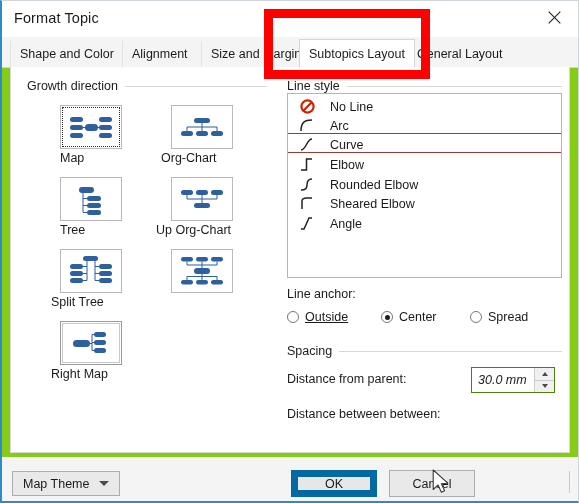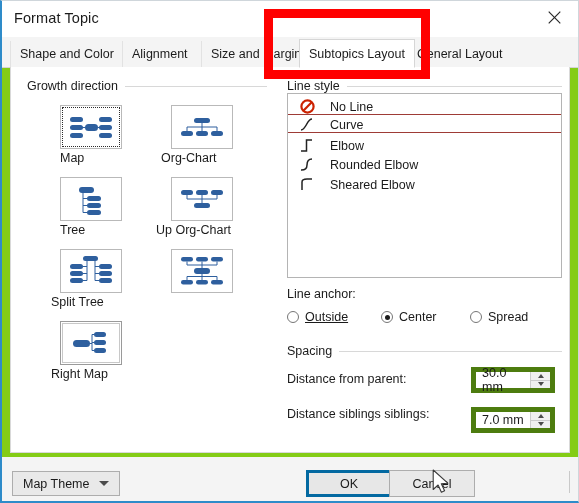--- a/index.html
+++ b/index.html
@@ -218,25 +218,26 @@
   .spacing-label {
     position: absolute;
     font-size: 12.5px;
     line-height: 15px;
     color: #1b1b1b;
   }
   .spin {
     position: absolute;
     width: 84px;
     height: 26px;
-    border: 5px solid #4d7c0f;
+    border: 1px solid #4d7c0f;
     background: #ffffff;
     box-sizing: border-box;
     display: flex;
     cursor: text;
+    font-style: italic;
   }
   .spin .val {
     flex: 1;
     display: flex;
     align-items: center;
     padding-left: 6px;
     font-size: 12.5px;
     color: #1b1b1b;
   }
   .spin .btns {
@@ -304,23 +305,22 @@
     box-sizing: border-box;
     display: flex;
     align-items: center;
     justify-content: center;
     font-size: 12.5px;
     color: #1b1b1b;
     cursor: default;
   }
   #ok-btn {
     left: 289px;
-    border: 3px solid #0369a1;
+    border: 7px solid #0369a1;
     background: #e7e7e7;
-    margin-left: 15px;
   }
   #cancel-btn { left: 387px; }
 
   
   #footer-scroll-tick {
     position: absolute;
     right: 8px;
     top: 14px;
     width: 1px;
     height: 22px;
@@ -505,20 +505,28 @@
         <span class="ls-icon">
           <svg width="15" height="15" viewBox="0 0 15 15" aria-hidden="true">
             <circle cx="7.5" cy="7.5" r="6.1" fill="none" stroke="#cc2200" stroke-width="2.2"></circle>
             <line x1="3.3" y1="11.7" x2="11.7" y2="3.3" stroke="#cc2200" stroke-width="2.2"></line>
           </svg>
         </span>
         <span class="ls-label">No Line</span>
       </div>
 
 
+      <div class="ls-row">
+        <span class="ls-icon">
+          <svg width="16" height="15" viewBox="0 0 16 15" aria-hidden="true">
+            <path d="M2 13 C2 4, 6 2, 13 2" fill="none" stroke="#222" stroke-width="1.5"></path>
+          </svg>
+        </span>
+        <span class="ls-label">Arc</span>
+      </div>
 
       <div class="ls-row selected">
         <span class="ls-icon">
           <svg width="16" height="15" viewBox="0 0 16 15" aria-hidden="true">
             <path d="M2 13 C7 13, 8 2, 13 2" fill="none" stroke="#222" stroke-width="1.5"></path>
           </svg>
         </span>
         <span class="ls-label">Curve</span>
       </div>
 
@@ -542,20 +550,28 @@
 
       <div class="ls-row">
         <span class="ls-icon">
           <svg width="16" height="15" viewBox="0 0 16 15" aria-hidden="true">
             <path d="M3 13 L3 5 Q3 2 8 2 L13 2" fill="none" stroke="#222" stroke-width="1.5"></path>
           </svg>
         </span>
         <span class="ls-label">Sheared Elbow</span>
       </div>
 
+      <div class="ls-row">
+        <span class="ls-icon">
+          <svg width="16" height="15" viewBox="0 0 16 15" aria-hidden="true">
+            <path d="M2 13 L5 13 L10 2 L13 2" fill="none" stroke="#222" stroke-width="1.5"></path>
+          </svg>
+        </span>
+        <span class="ls-label">Angle</span>
+      </div>
     </div>
 
     <div id="anchor-label">Line anchor:</div>
 
     <div class="radio-item" style="left:276px;text-decoration:underline;">
       <span class="radio"></span>
       <span>Outside</span>
     </div>
     <div class="radio-item" style="left:370px;">
       <span class="radio on"></span>
@@ -577,32 +593,21 @@
       <div class="btns">
         <div>
             <span class="arrow-up"></span>
           </div>
         <div>
             <span class="arrow-dn"></span>
           </div>
       </div>
     </div>
 
-    <div class="spacing-label" style="left:276px; top:340px; width:160px;">Distance siblings siblings:</div>
-    <div class="spin" style="left:460px; top:340px;">
-      <div class="val">7.0 mm</div>
-      <div class="btns">
-        <div>
-            <span class="arrow-up"></span>
-          </div>
-        <div>
-            <span class="arrow-dn"></span>
-          </div>
-      </div>
-    </div>
+    <div class="spacing-label" style="left:276px; top:340px; width:160px;">Distance between between:</div>
 
   </div>
 
   <div id="footer">
     <div id="theme-btn">
       <span>Map Theme</span>
       <span class="caret"></span>
     </div>
     <div class="dlg-btn" id="ok-btn">OK</div>
     <div class="dlg-btn" id="cancel-btn">Cancel</div>

